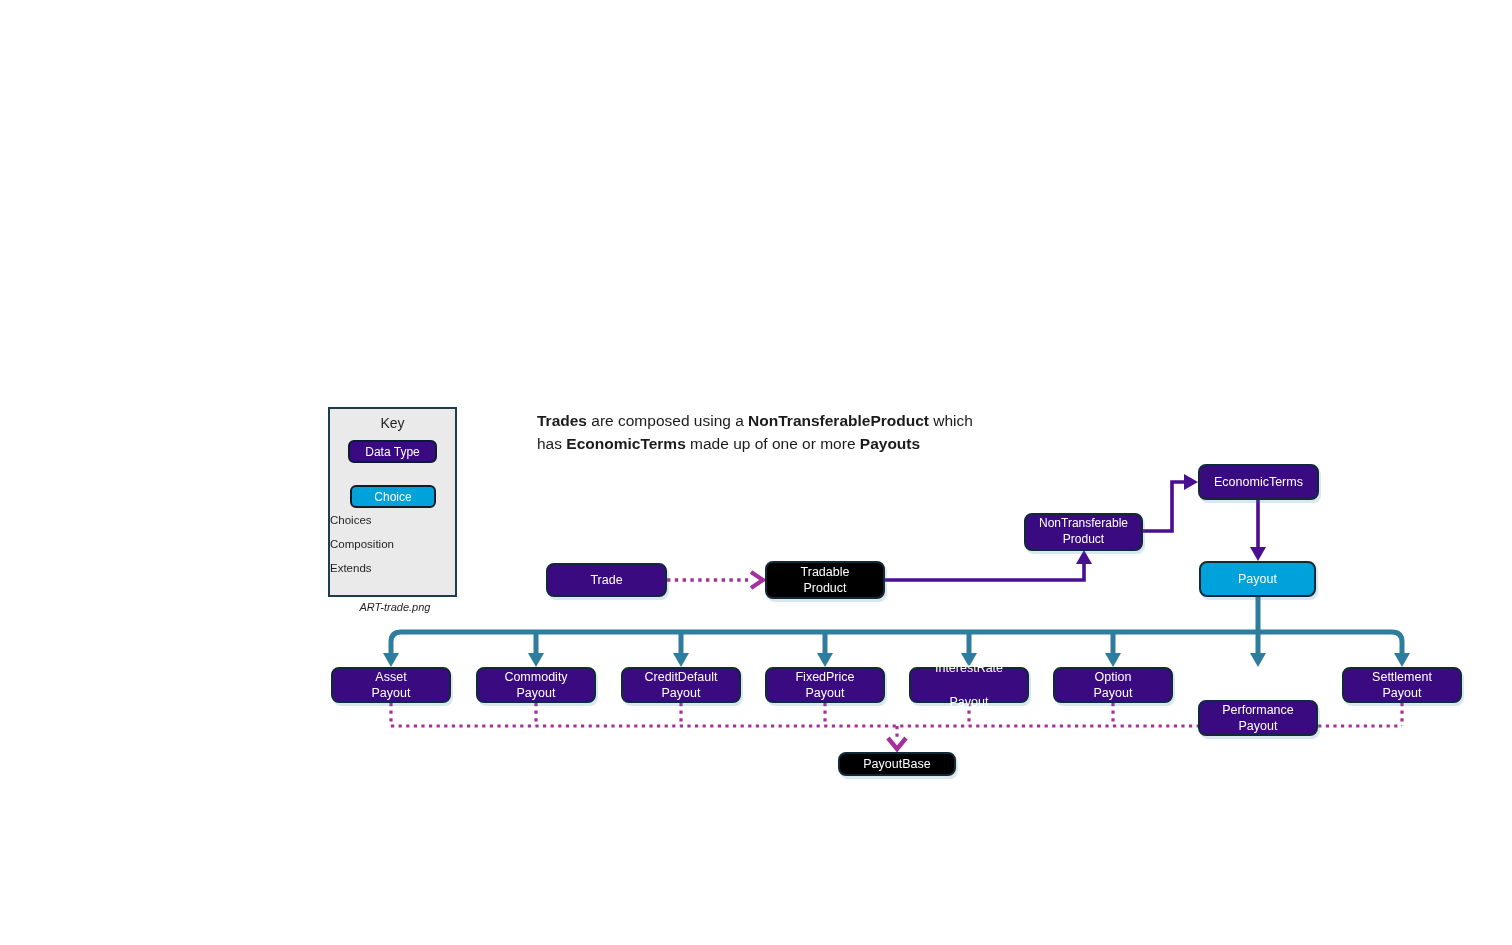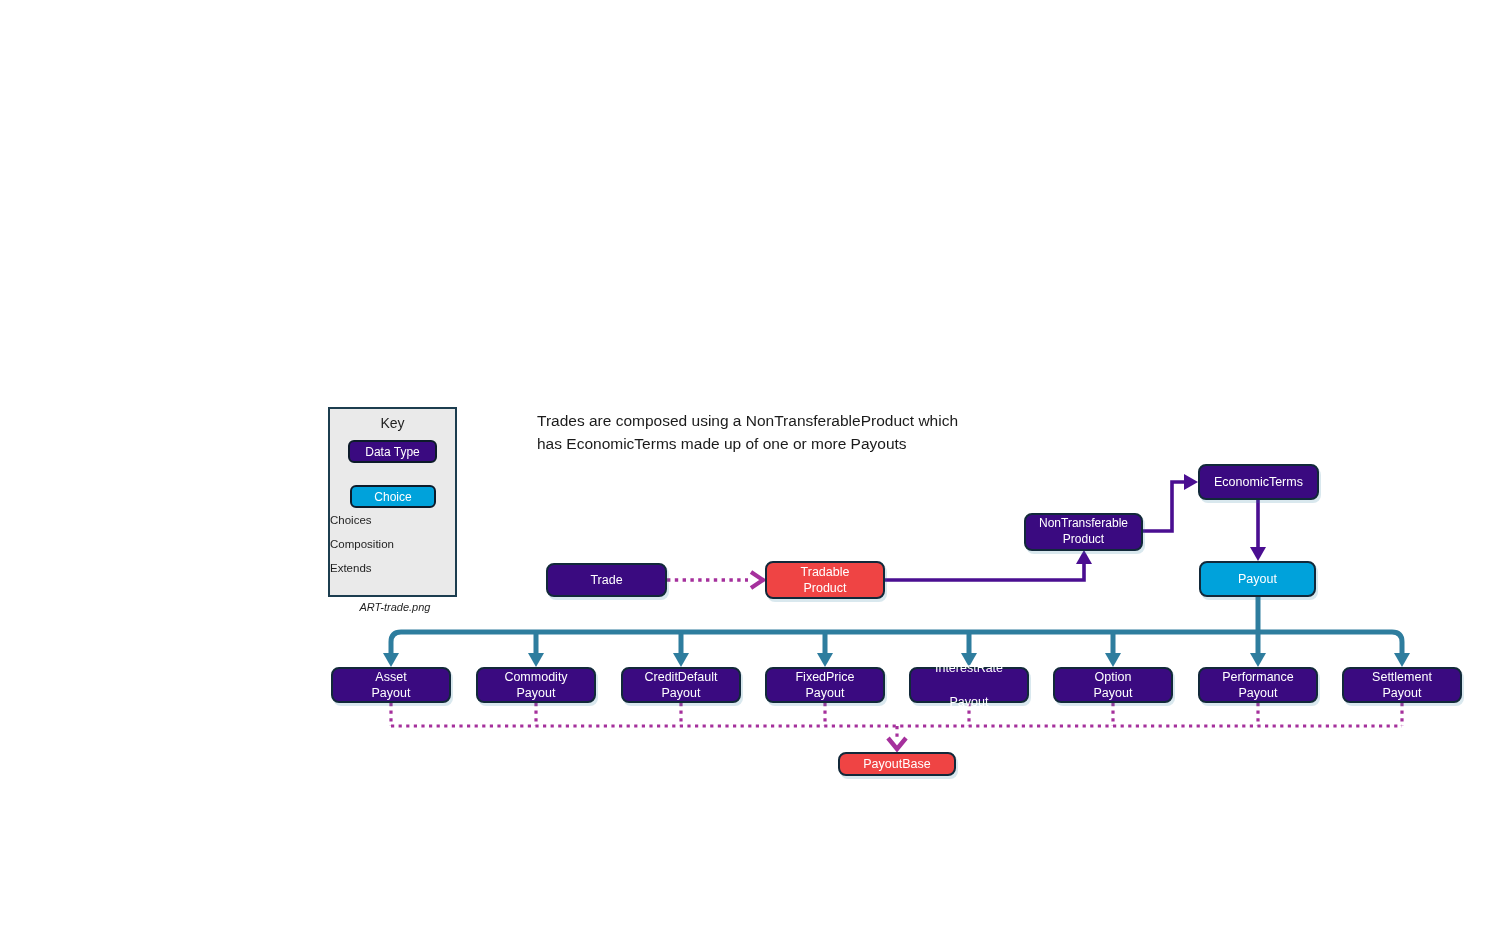--- a/index.html
+++ b/index.html
@@ -27,40 +27,40 @@
   }
   .key-caption{
     position:absolute;left:328px;top:601px;width:134px;text-align:center;
     font-size:11px;font-style:italic;color:#1f1f1f;
   }
   
   .heading{
     position:absolute;left:537px;top:409px;width:560px;
     font-size:15.5px;line-height:23px;color:#1b1b1b;
   }
-  .heading .b{font-weight:400;}
+  .heading .b{font-weight:700;}
   
   .node{
     position:absolute;box-sizing:border-box;border:2px solid #12293A;border-radius:8px;
     color:#ffffff;font-size:12.5px;line-height:1.3;text-align:center;
     display:flex;flex-direction:column;align-items:center;justify-content:center;
     box-shadow:2px 3px 0 rgba(46,125,158,0.18);
   }
   .fill-dark{background:#3A0A80;}
   .fill-cyan{background:#00A2DB;}
-  .fill-medium{background:#ef4444;}
+  .fill-medium{background:#000000;}
   .n-trade{left:546px;top:563px;width:121px;height:34px;}
   .n-tradable{left:765px;top:561px;width:120px;height:38px;}
   .n-nontransferable{left:1024px;top:513px;width:119px;height:38px;font-size:12px;}
   .n-economicterms{left:1198px;top:464px;width:121px;height:36px;}
   .n-payout{left:1199px;top:561px;width:117px;height:36px;}
   .n-payoutbase{left:838px;top:752px;width:118px;height:24px;}
   .n-ptype{top:667px;width:120px;height:36px;}
   .p0{left:331px;}.p1{left:476px;}.p2{left:621px;}.p3{left:765px;}
-  .p4{left:909px;gap:17px;}.p5{left:1053px;}.p6{left:1198px;}.p7{left:1342px;}
+  .p4{left:909px;gap:17px;}.p5{left:1053px;}.p6{left:1198px;margin-top:33px;}.p7{left:1342px;}
   
   .connectors{position:absolute;left:0;top:0;width:1512px;height:945px;pointer-events:none;}
 </style>
 </head>
 <body>
 
 <div class="canvas">
 
   <svg class="connectors" viewBox="0 0 1512 945" xmlns="http://www.w3.org/2000/svg">
 

